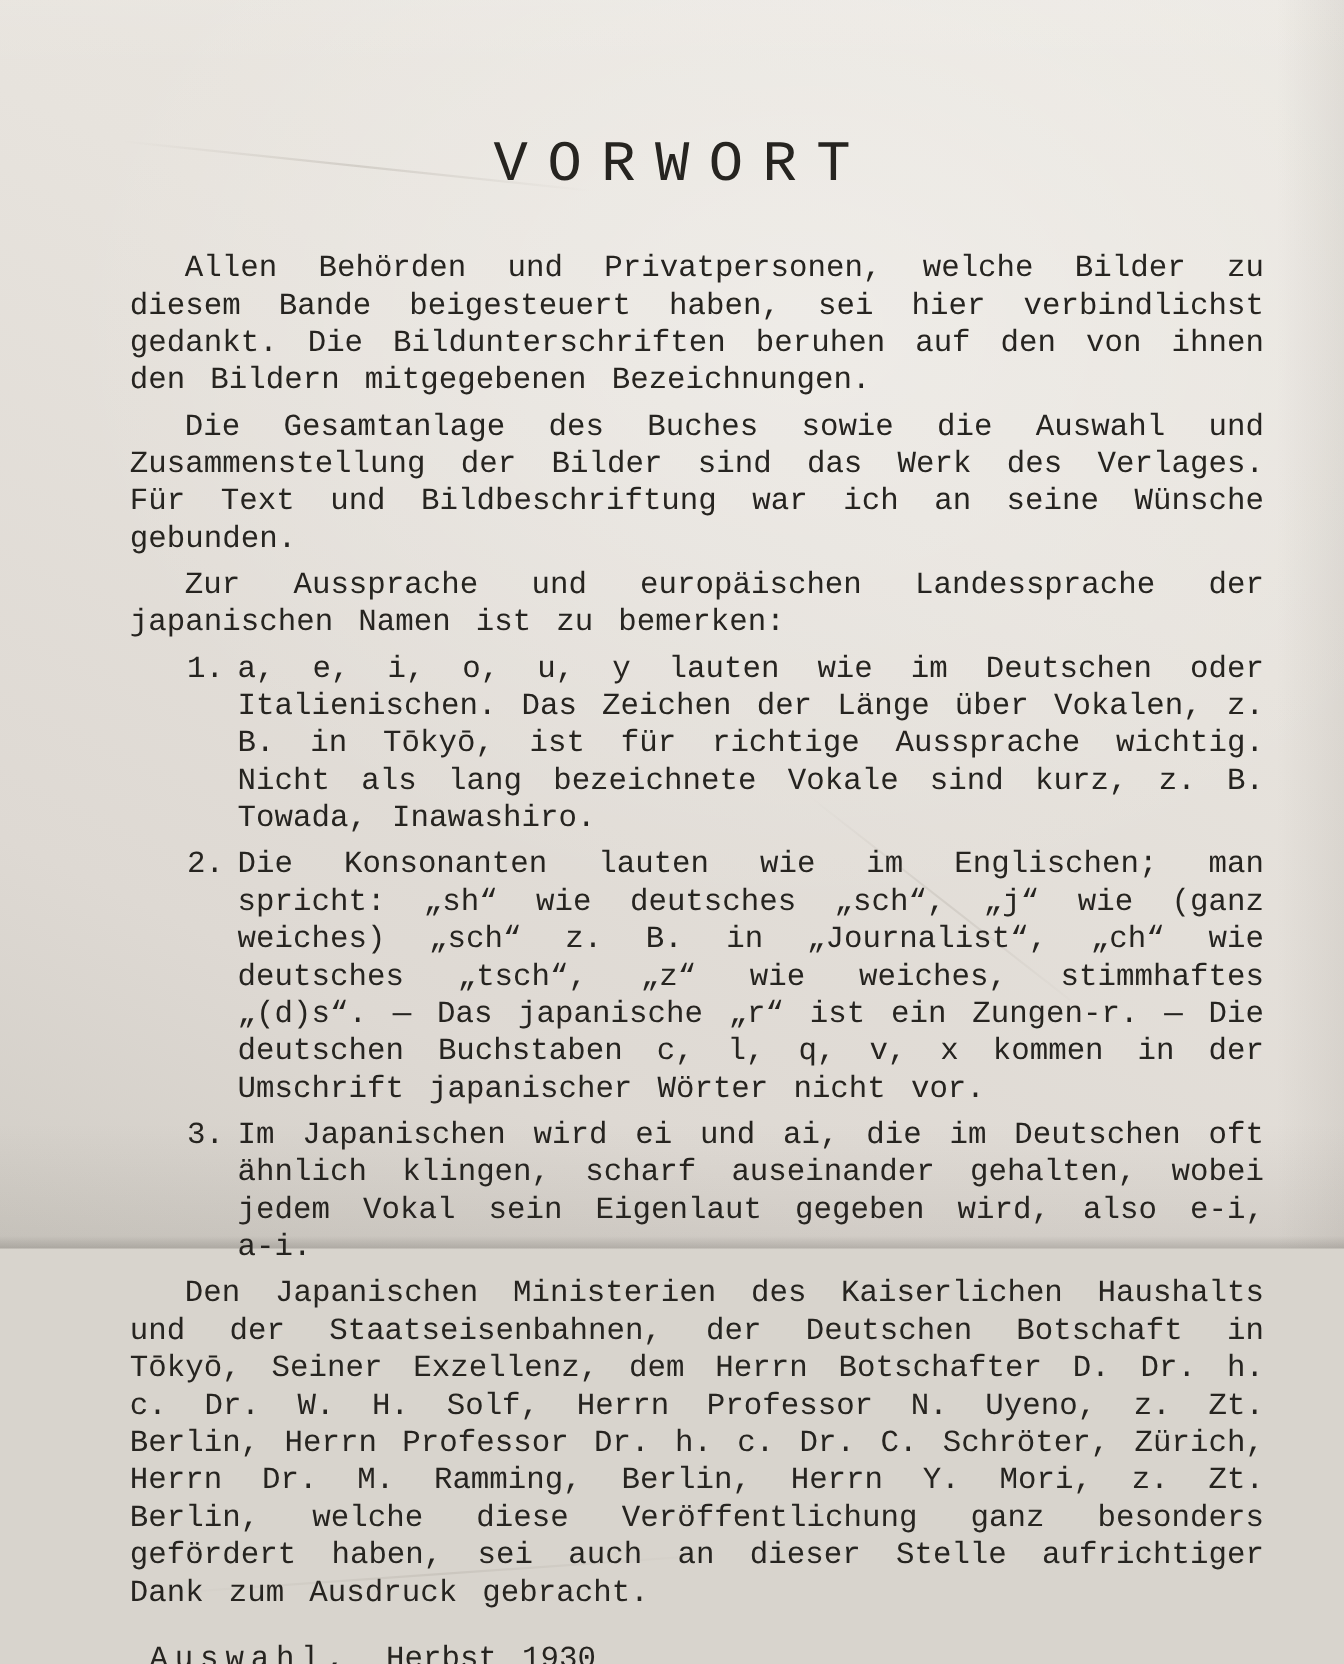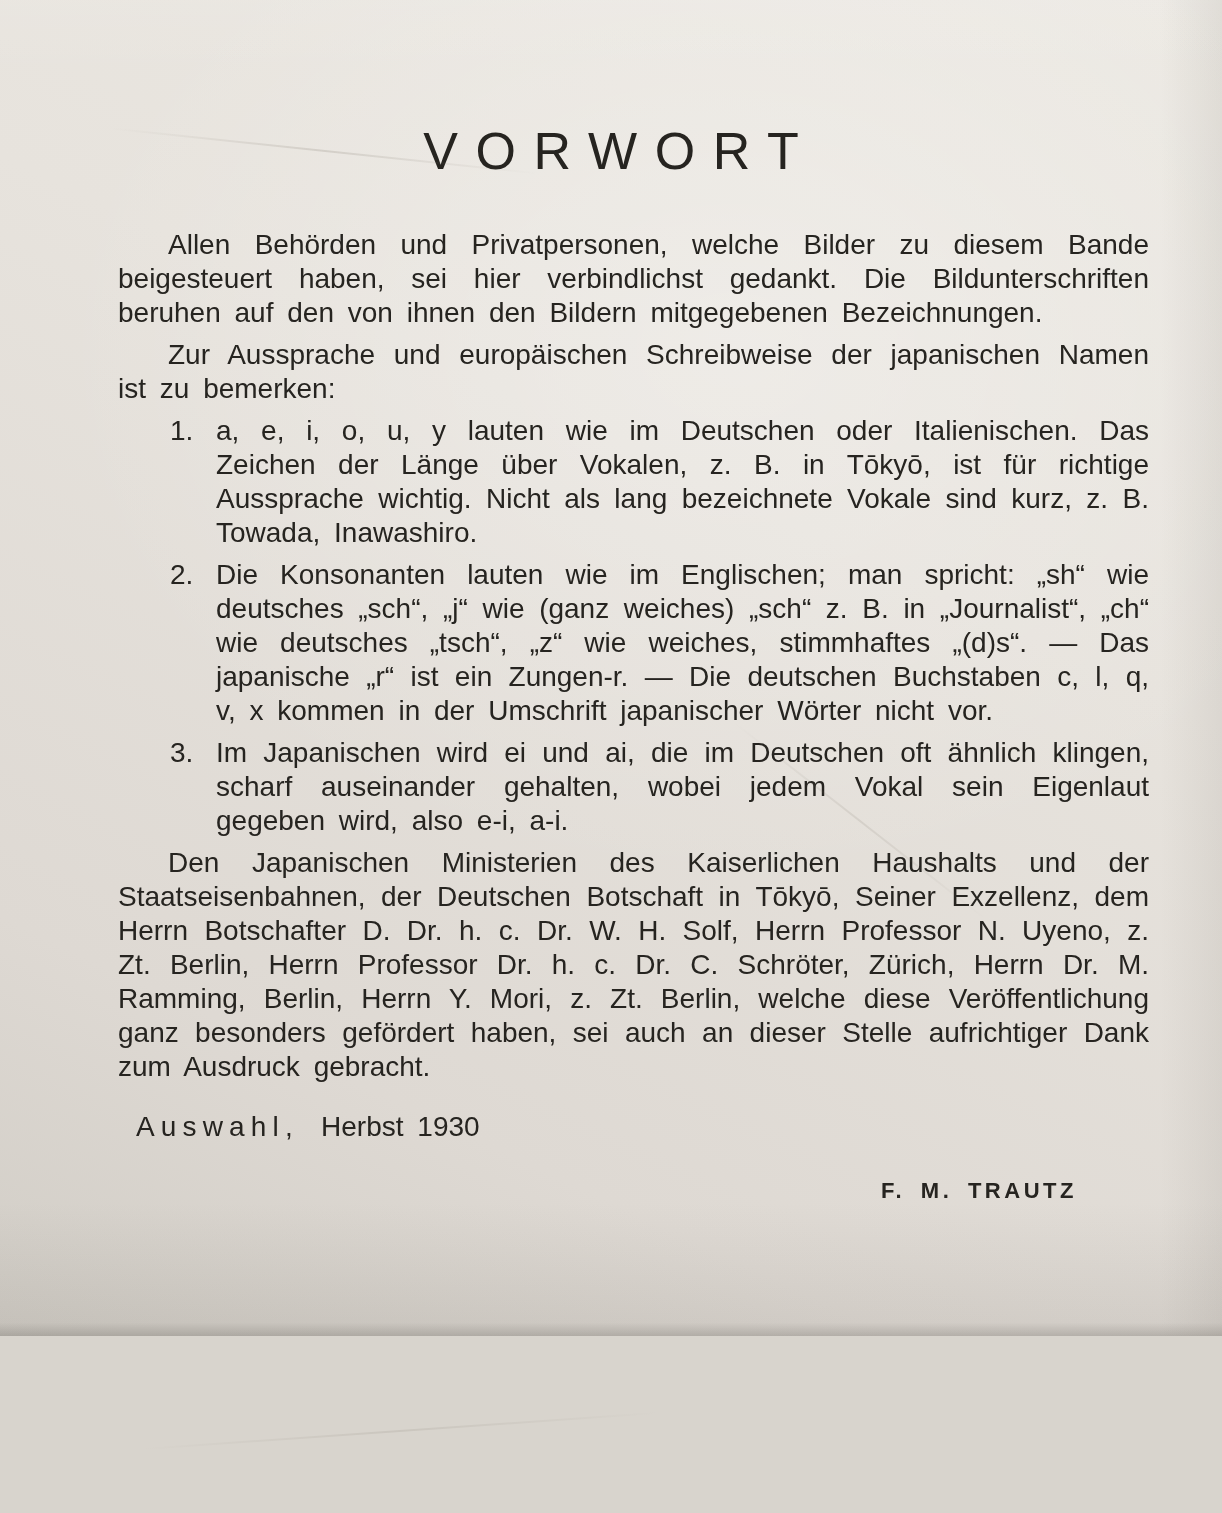--- a/index.html
+++ b/index.html
@@ -8,23 +8,23 @@
     background: #d8d4cd;
   }
   body {
     width: 1222px;
     height: 1513px;
     overflow: hidden;
   }
   .page {
     position: relative;
     width: 1222px;
-    height: 1336px;
+    height: 1135px;
     box-sizing: border-box;
-    font-family: Liberation Sans, sans-serif;
+    font-family: Liberation Mono, monospace;
     color: var(--ink, #262420);
     background:
       linear-gradient(to right, rgba(255,255,255,0) 95%, rgba(110,104,96,0.10) 100%),
       linear-gradient(to bottom, rgba(255,255,255,0.07) 0%, rgba(0,0,0,0) 6%, rgba(0,0,0,0) 90%, rgba(95,90,82,0.10) 99%, rgba(70,66,60,0.28) 100%),
       radial-gradient(ellipse 950px 750px at 60% 26%, rgba(255,255,255,0.28), rgba(255,255,255,0) 72%),
       linear-gradient(205deg, #ece9e3 0%, #e7e3dd 38%, #ded9d3 78%, #d1cdc6 100%);
   }
   .crease {
     position: absolute;
     height: 2px;
@@ -107,23 +107,24 @@
   <div class="crease crease-1"></div>
   <div class="crease crease-2"></div>
   <div class="crease crease-3"></div>
 
   <h1 class="title">VORWORT</h1>
 
   <div class="content">
 
     <p class="para">Allen Behörden und Privatpersonen, welche Bilder zu diesem Bande beigesteuert haben, sei hier verbindlichst gedankt. Die Bildunterschriften beruhen auf den von ihnen den Bildern mitgegebenen Bezeichnungen.</p>
 
+    <p class="para">Die Gesamtanlage des Buches sowie die Auswahl und Zusammenstellung der Bilder sind das Werk des Verlages. Für Text und Bildbeschriftung war ich an seine Wünsche gebunden.</p>
 
 
-    <p class="para">Zur Aussprache und europäischen Schreibweise der japanischen Namen ist zu bemerken:</p>
+    <p class="para">Zur Aussprache und europäischen Landessprache der japanischen Namen ist zu bemerken:</p>
 
     <div class="numbered-list">
 
       <div class="list-row">
         <span class="list-num">1.</span>
         <span class="list-text">a, e, i, o, u, y lauten wie im Deutschen oder Italienischen. Das Zeichen der Länge über Vokalen, z. B. in Tōkyō, ist für richtige Aussprache wichtig. Nicht als lang bezeichnete Vokale sind kurz, z. B. Towada, Inawashiro.</span>
       </div>
 
       <div class="list-row">
         <span class="list-num">2.</span>

